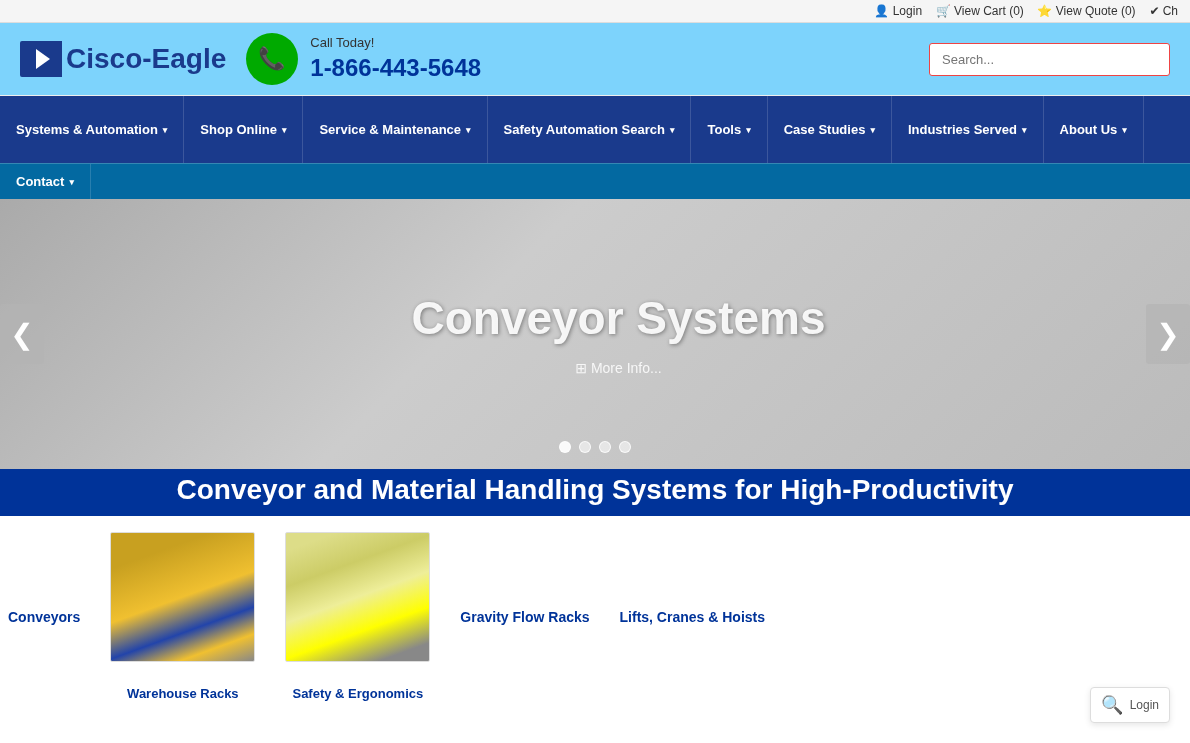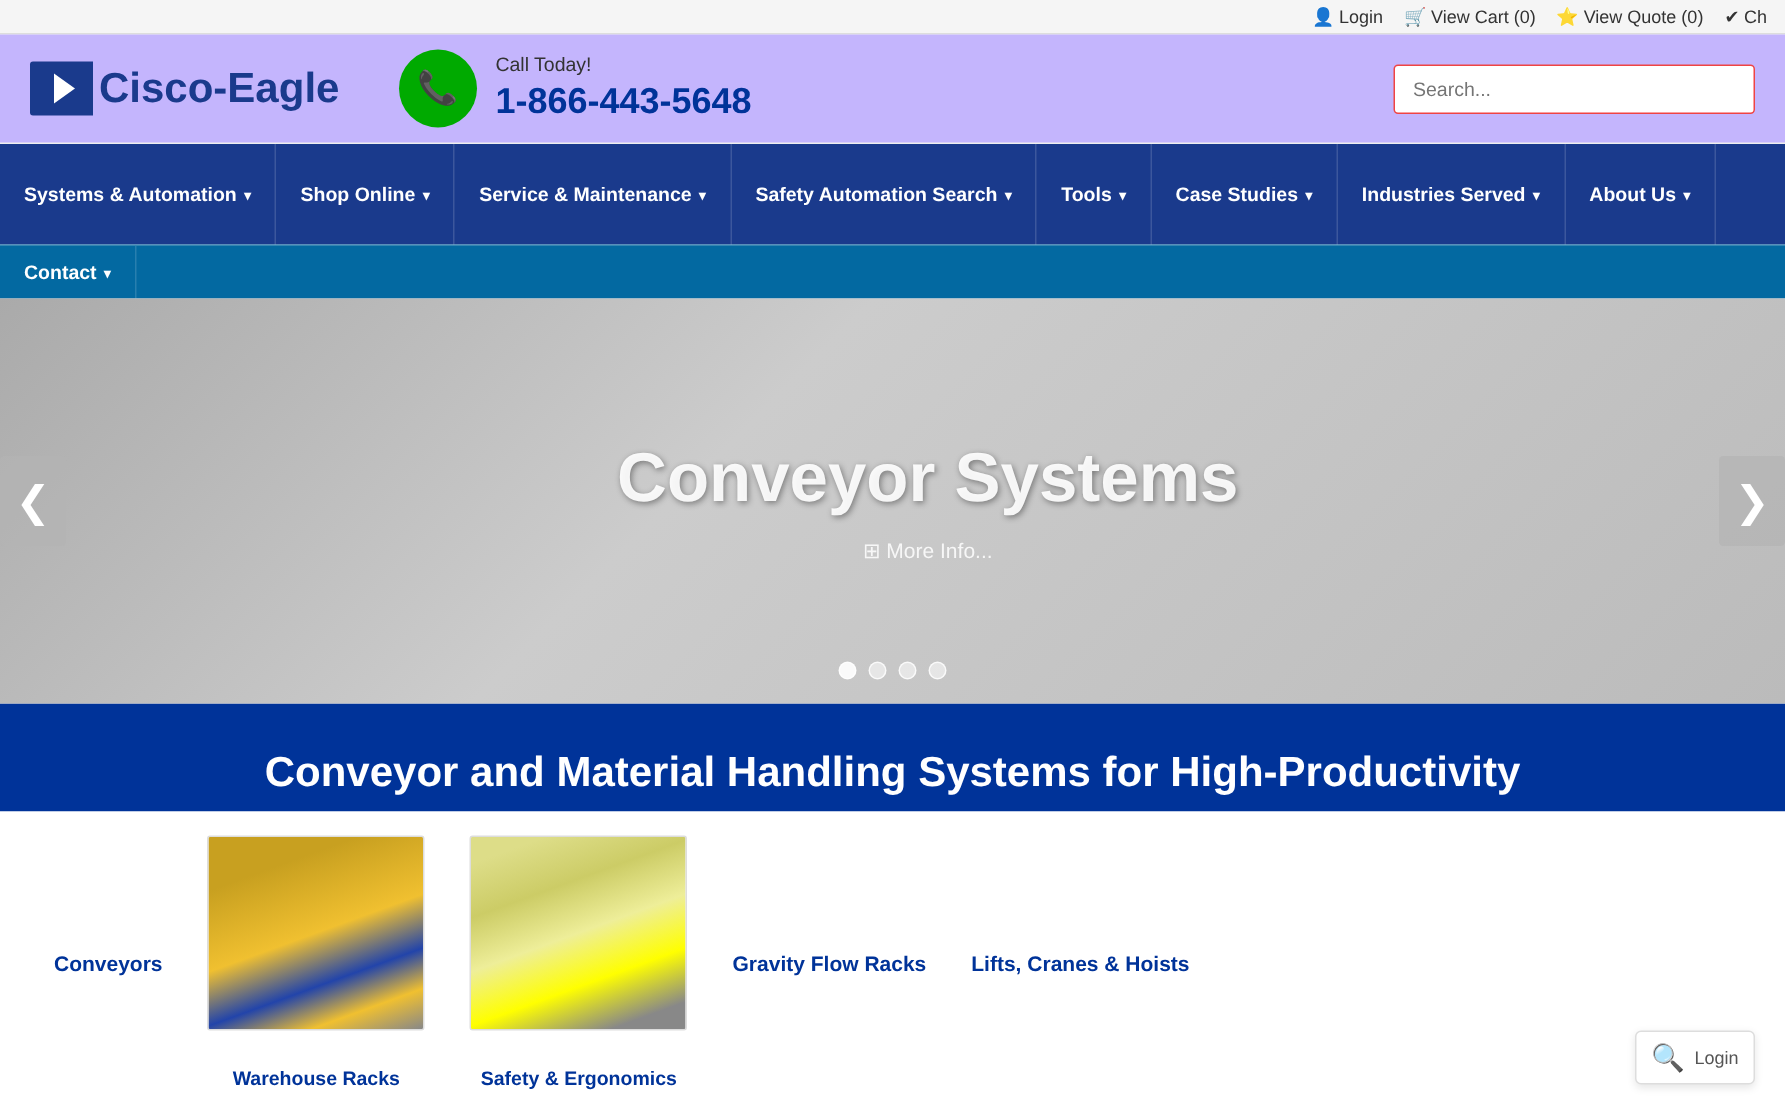--- a/index.html
+++ b/index.html
@@ -18,23 +18,22 @@
       align-items: center;
       gap: 14px;
     }
     .top-bar a { color: #333; text-decoration: none; display: flex; align-items: center; gap: 3px; }
 
     
     .header {
       display: flex;
       align-items: center;
       padding: 10px 20px;
-      background: #c4b5fd;
+      background: #7dd3fc;
       border-bottom: 1px solid #eee;
-      gap: 20px;
     }
     .logo-area { display: flex; align-items: center; }
     .call-section {
       display: flex;
       align-items: center;
       gap: 12px;
       margin-left: 20px;
     }
     .phone-icon {
       width: 52px; height: 52px;
@@ -124,33 +123,33 @@
       background: rgba(255,255,255,0.55);
       border: 1px solid rgba(255,255,255,0.8);
     }
     .dot.active { background: rgba(255,255,255,0.9); }
 
     
     .banner {
       background: #003399;
       color: #fff;
       text-align: center;
-      padding: 30px 20px 10px;
+      padding: 5px 20px 10px;
     }
     .banner-title {
       font-size: 28px;
       font-weight: bold;
       color: #fff;
     }
 
     
     .products-row {
       display: flex;
       align-items: center;
-      padding: 16px 36px;
+      padding: 16px 8px;
       gap: 30px;
       background: #fff;
     }
     .product-link {
       color: #003399;
       font-size: 14px;
       font-weight: bold;
       text-decoration: none;
       white-space: nowrap;
       cursor: pointer;

